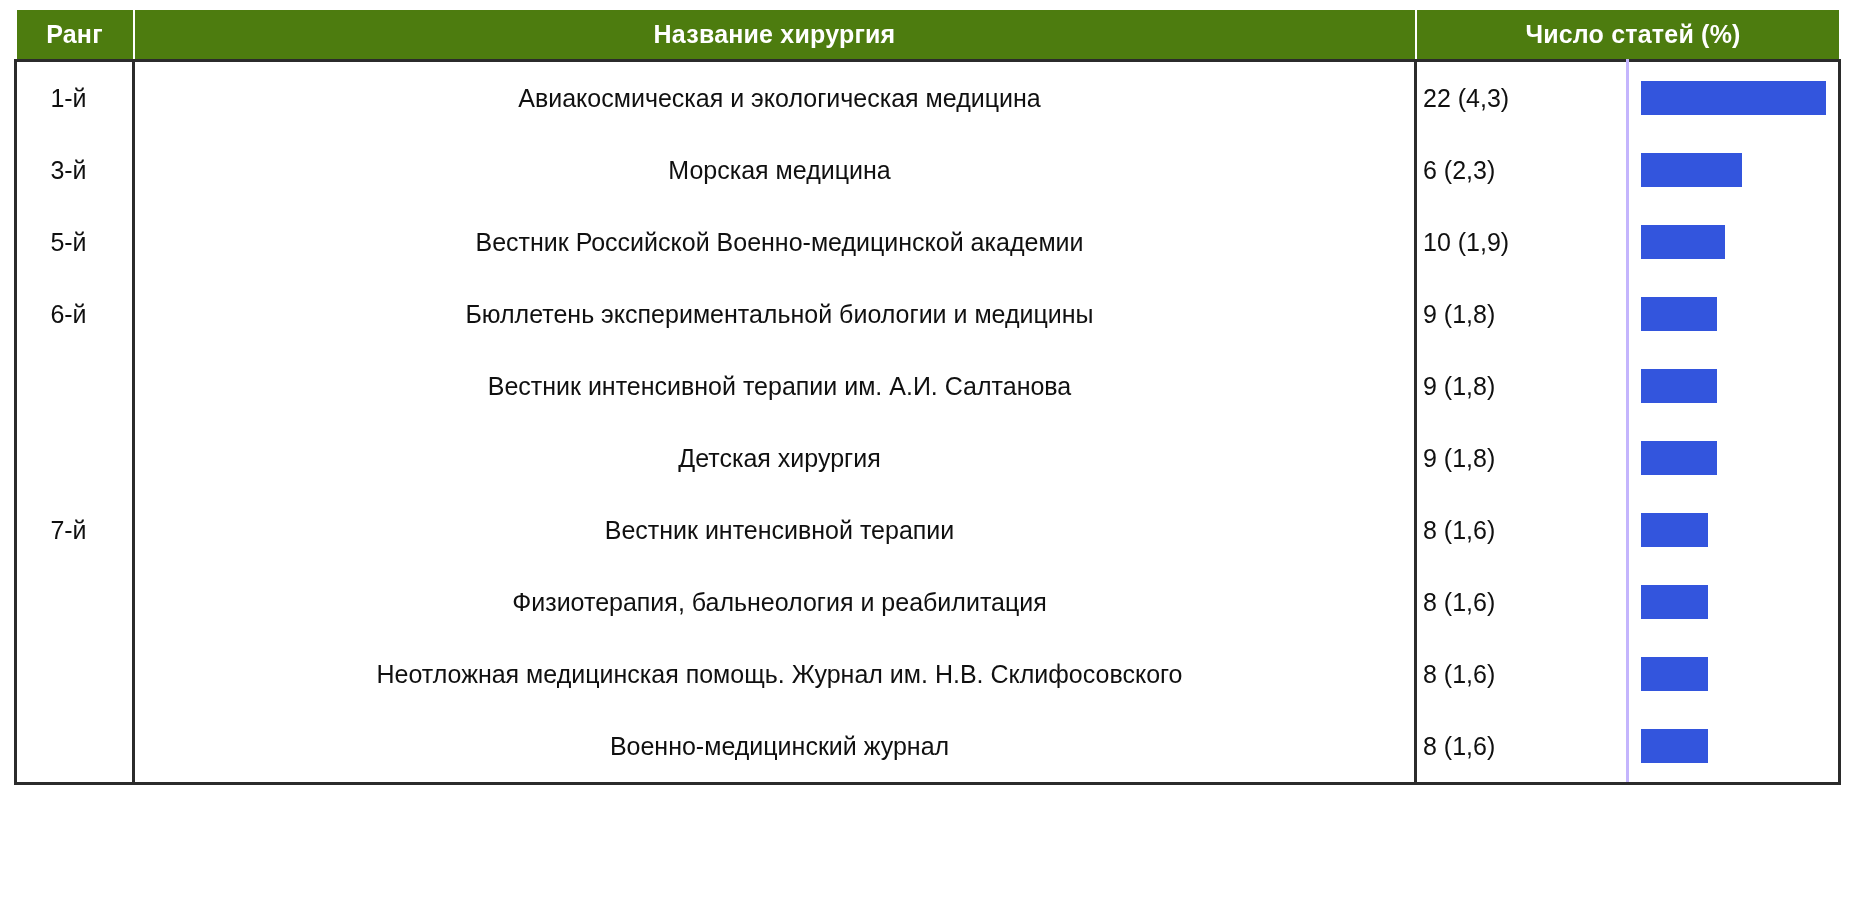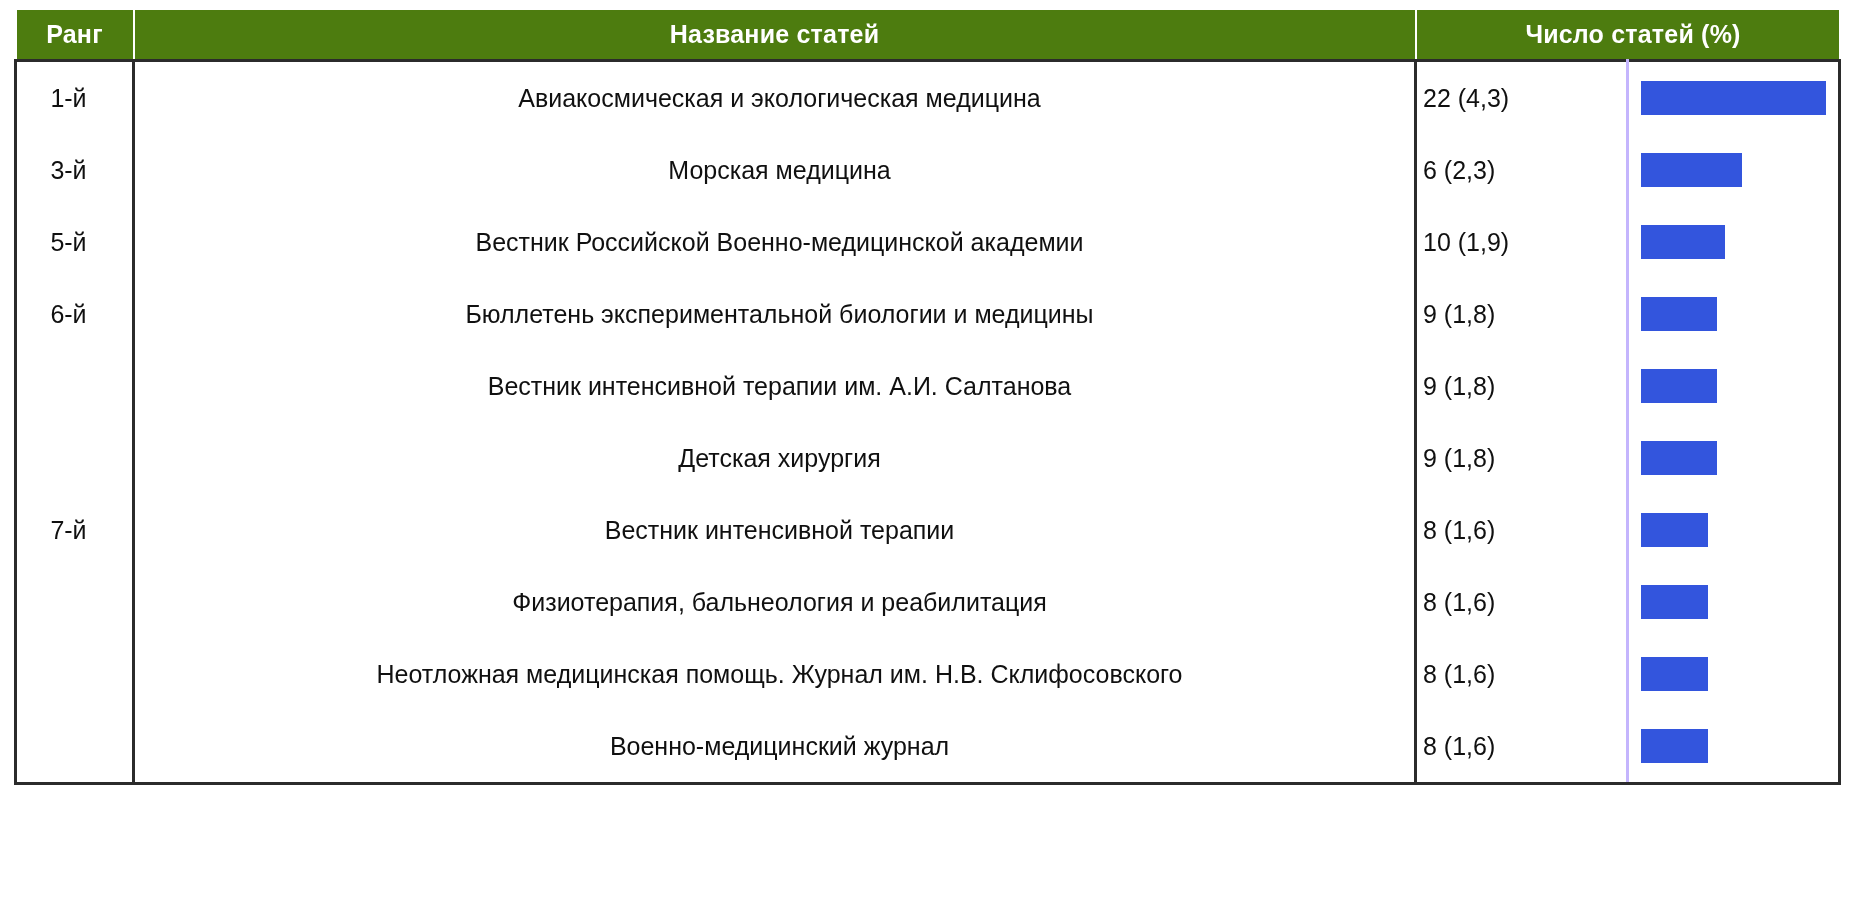--- a/index.html
+++ b/index.html
@@ -101,21 +101,21 @@
   }
 </style>
 </head>
 <body>
 
 <div class="page">
   <table class="journal-table">
     <thead>
       <tr>
         <th class="th-rank">Ранг</th>
-        <th class="th-name">Название статей</th>
+        <th class="th-name">Название хирургия</th>
         <th class="th-count" colspan="2">Число статей (%)</th>
       </tr>
     </thead>
     <tbody id="table-body">
         <tr>
           <td class="cell-rank">1-й</td>
           <td class="cell-name">Авиакосмическая и экологическая медицина</td>
           <td class="cell-count">22 (4,3)</td>
           <td class="cell-bar">
             <div class="bar-track">

